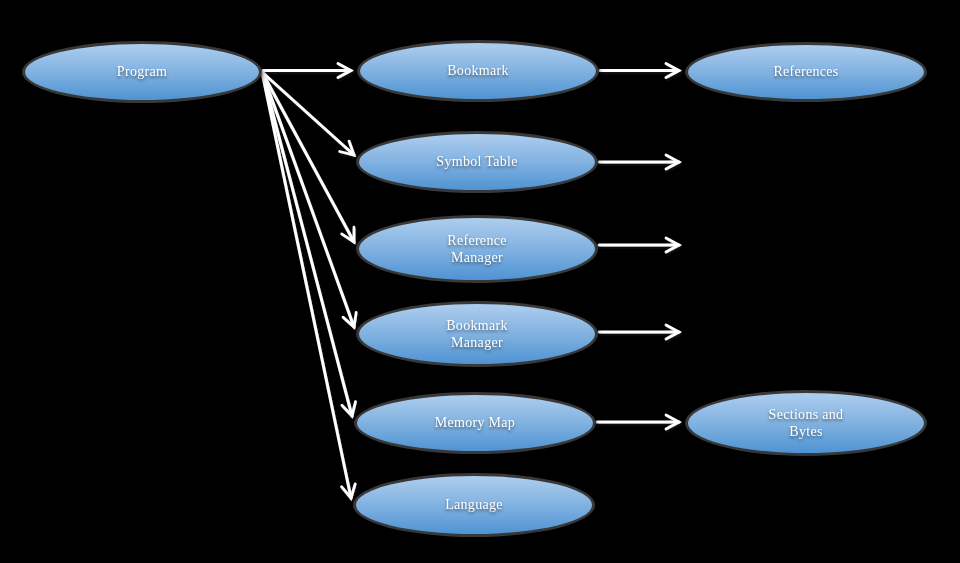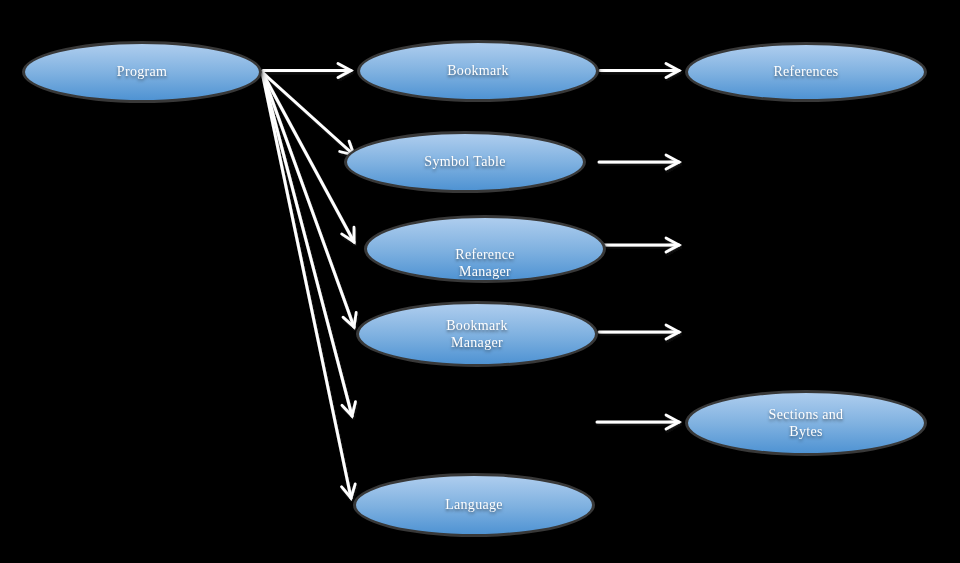--- a/index.html
+++ b/index.html
@@ -83,30 +83,33 @@
 
 <div class="node" style="left: 22px; top: 41px; width: 240px; height: 62px;">
       <span class="label">Program</span>
     </div>
     <div class="node" style="left: 357px; top: 40px; width: 242px; height: 62px;">
       <span class="label">Bookmark</span>
     </div>
     <div class="node" style="left: 685px; top: 42px; width: 242px; height: 60px;">
       <span class="label">References</span>
     </div>
-    <div class="node" style="left: 344px; top: 131px; width: 242px; height: 62px;">
+    <div class="node" style="left: 356px; top: 131px; width: 242px; height: 62px;">
       <span class="label">Symbol Table</span>
     </div>
-    <div class="node" style="left: 364px; top: 215px; width: 242px; height: 68px; align-items: flex-end;">
+    <div class="node" style="left: 356px; top: 215px; width: 242px; height: 68px;">
       <span class="label">Reference
 Manager</span>
     </div>
     <div class="node" style="left: 356px; top: 301px; width: 242px; height: 66px;">
       <span class="label">Bookmark
 Manager</span>
+    </div>
+    <div class="node" style="left: 354px; top: 392px; width: 242px; height: 62px;">
+      <span class="label">Memory Map</span>
     </div>
     <div class="node" style="left: 685px; top: 390px; width: 242px; height: 66px; align-items: center;">
       <span class="label">Sections and
 Bytes</span>
     </div>
     <div class="node" style="left: 353px; top: 473px; width: 242px; height: 64px;">
       <span class="label">Language</span>
     </div>
   </div>
 

